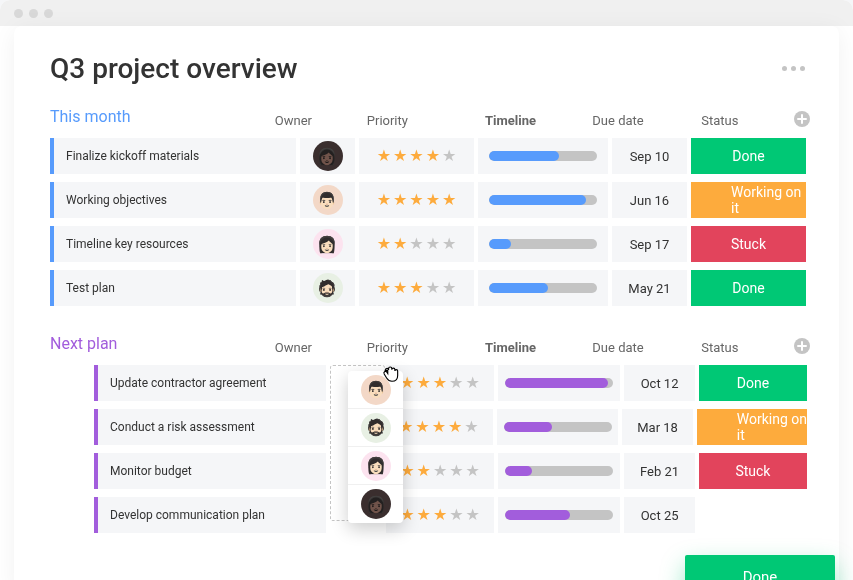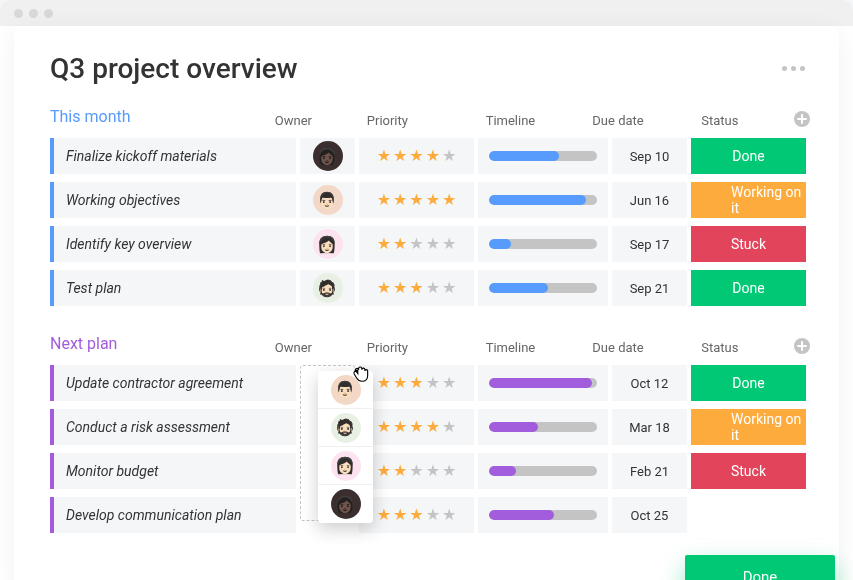--- a/index.html
+++ b/index.html
@@ -38,38 +38,37 @@
   .more-icon { display:flex; gap:4px; padding:6px; cursor:pointer;}
   .more-icon span{ width:5px;height:5px;border-radius:50%;background:#c4c4c4;}
   .group { margin-bottom: 26px; }
   .group-header { display:flex; align-items:flex-end; margin-bottom:8px;gap:28px;}
   .group-title { font-size:16px; font-weight:400; width:250px; padding-bottom:2px;}
   .group-title.blue { color:#579bfc;}
   .group-title.purple{ color:#a25ddc;}
   .col-head { font-size:13px; color:#666; text-align:center;}
   .col-head.owner   { width:55px;}
   .col-head.priority{ width:115px;}
-  .col-head.timeline{ width:130px;}
+  .col-head.timeline{ width:130px;font-weight:bold;}
   .col-head.duedate { width:75px;}
   .col-head.status  { width:115px;}
   .plus { width:24px; display:flex; align-items:center; justify-content:center;}
   .plus svg{cursor:pointer;}
   .row { display:flex; align-items:center; height:40px; margin-bottom:4px;}
   .task-cell {
     width:246px; height:36px;
     background:#f5f6f8;
     border-left:4px solid #579bfc;
     display:flex; align-items:center;
     padding-left:12px;
-    font-size:14px; color:#333;
+    font-size:12px; color:#333;
     margin-right:4px;
     border-radius:0;
-    font-style:italic;
-  }
-  .group.purple .task-cell{ border-left-color:#a25ddc;}
+  }
+  .group.purple .task-cell{ border-left-color:#a25ddc;margin-left:44px;}
   .cell {
     height:36px; background:#f5f6f8;
     display:flex; align-items:center; justify-content:center;
     margin-right:4px;
     font-size:13px; color:#333;
   }
   .cell.owner{width:55px;}
   .cell.priority{width:115px;}
   .cell.timeline{width:130px;}
   .cell.duedate{width:75px;}
@@ -209,21 +208,21 @@
             </div>
             <div class="cell timeline">
                <div class="track">
                  <div class="fill blue" style="width:90%"></div>
                </div>
              </div>
             <div class="cell duedate">Jun 16</div>
             <div class="cell status working">Working on it</div>
           </div>
           <div class="row">
-            <div class="task-cell">Identify key overview</div>
+            <div class="task-cell">Timeline key resources</div>
             <div class="cell owner">
               <div class="avatar a3">👩🏻</div>
             </div>
             <div class="cell priority">
               <div class="stars">
                 <span class="star on">★</span>
                 <span class="star on">★</span>
                 <span class="star off">★</span>
                 <span class="star off">★</span>
                 <span class="star off">★</span>
@@ -249,21 +248,21 @@
                 <span class="star on">★</span>
                 <span class="star off">★</span>
                 <span class="star off">★</span>
               </div>
             </div>
             <div class="cell timeline">
                <div class="track">
                  <div class="fill blue" style="width:55%"></div>
                </div>
              </div>
-            <div class="cell duedate">Sep 21</div>
+            <div class="cell duedate">May 21</div>
             <div class="cell status done">Done</div>
           </div>
         </div>
         <div class="group purple">
           <div class="group-header">
             <div class="group-title purple">Next plan</div>
             <div class="col-head owner">Owner</div>
             <div class="col-head priority">Priority</div>
             <div class="col-head timeline">Timeline</div>
             <div class="col-head duedate">Due date</div>

